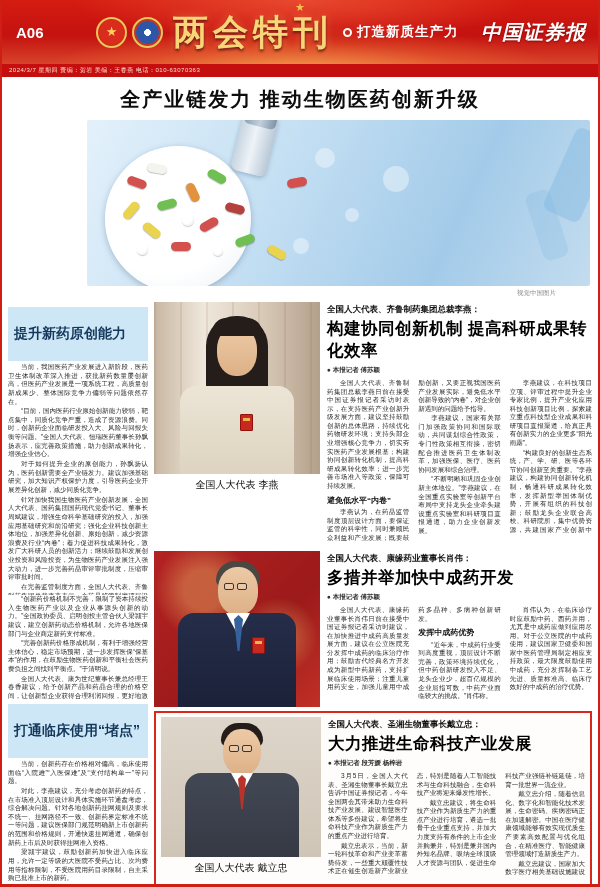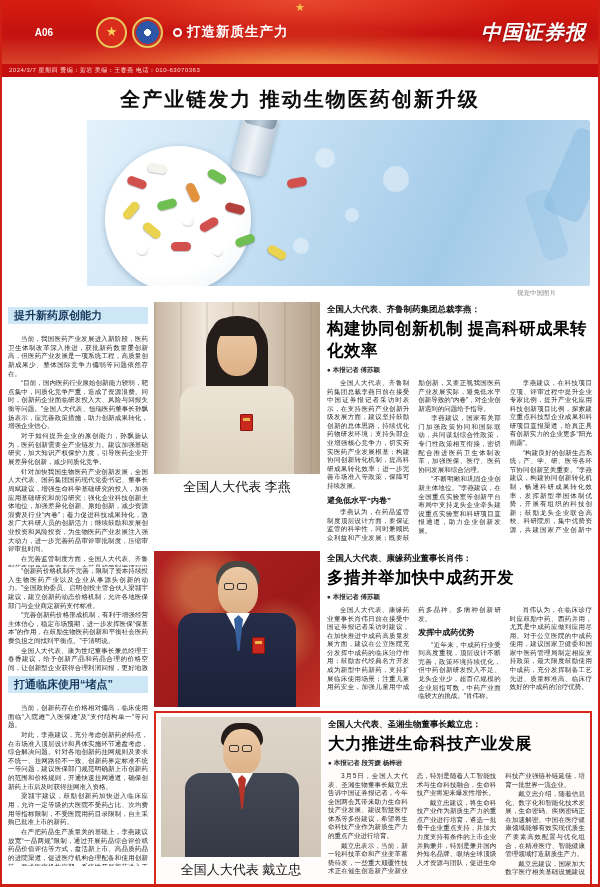--- a/index.html
+++ b/index.html
@@ -9,21 +9,21 @@
           border-left:2px solid #cf1f15; border-right:2px solid #cf1f15; border-bottom:3px solid #cf1f15; }
 
   
   .banner { position:relative; height:64px;
     background:
       radial-gradient(ellipse 70% 120% at 50% 115%, rgba(255,190,90,.75) 0%, rgba(255,140,60,.25) 40%, rgba(255,140,60,0) 62%),
       radial-gradient(ellipse 55% 90% at 50% 0%, #e8492f 0%, rgba(232,73,47,0) 70%),
       linear-gradient(180deg,#d51c10 0%, #c41210 55%, #d8432a 100%);
     display:flex; align-items:center; }
   .banner-star { position:absolute; top:1px; left:50%; transform:translateX(-50%); color:#f2c14b; font-size:11px; }
-  .page-no { color:#fff; font-size:10px; font-weight:bold; margin-left:14px; width:56px;text-align:center; }
+  .page-no { color:#fff; font-size:15px; font-weight:bold; margin-left:14px; width:56px; }
   .emblems { display:flex; gap:5px; align-items:center; margin-left:24px; }
   .emblem { width:31px; height:31px; border-radius:50%; border:2px solid #e9c75a; position:relative; }
   .emblem.nat { background:radial-gradient(circle at 50% 48%, #d92c1c 60%, #c21c12 100%); }
   .emblem.nat::after { content:"★"; position:absolute; left:50%; top:50%; transform:translate(-50%,-56%); color:#f6d35e; font-size:13px; }
   .emblem.cppcc { background:radial-gradient(circle at 50% 50%, #fff 0 17%, #2d57a6 19% 58%, #c2342a 60% 100%); }
   .edition-title { font-family:"DejaVu Serif","Liberation Serif",serif; font-weight:900; font-size:35px; letter-spacing:5px;
     color:#f6d678; text-shadow:0 2px 3px rgba(90,8,8,.85), 0 0 8px rgba(255,215,120,.35); margin-left:10px; }
   .slogan { color:#fff; font-size:13.5px; font-weight:bold; margin-left:10px; letter-spacing:1px; display:flex; align-items:center; gap:5px; }
   .slogan .ring-icon { width:9px; height:9px; border:2px solid #fff; border-radius:50%; display:inline-block; }
   .masthead { margin-left:auto; margin-right:12px; color:#fff; font-family:"DejaVu Serif","Liberation Serif",serif;
@@ -48,32 +48,32 @@
   .vial { position:absolute; width:36px; height:62px; border-radius:7px; transform:rotate(14deg);
     background:linear-gradient(90deg,#c7d4df 0%,#eef3f8 45%,#b9c8d6 100%); box-shadow:0 2px 4px rgba(50,80,110,.3); }
   .vial-cap { position:absolute; top:-2px; left:2px; width:32px; height:16px; border-radius:5px; background:linear-gradient(90deg,#8ba0b3,#c2d0dc 50%,#7e93a6); }
   .bubble { position:absolute; border-radius:50%; background:rgba(255,255,255,.4); }
   .glass-shard { position:absolute; background:rgba(130,185,225,.45); border-radius:8px; }
   .photo-credit { text-align:right; font-size:6.5px; color:#8a8a8a; padding:3px 42px 2px 0; }
 
   
   .main-area { display:flex; gap:6px; padding:0 6px; margin-top:2px; }
   .left-col { width:140px; flex:none; }
-  .sec-header { background:#cde7f6; color:#16385c; font-weight:bold; font-size:11px; padding:1px 6px; margin:5px 0 11px; }
+  .sec-header { background:#cde7f6; color:#16385c; font-weight:bold; font-size:14px; padding:18px 6px; margin:5px 0 2px; }
   .sec-body { overflow:hidden; text-align:justify; font-size:6.5px; line-height:1.33; color:#2a2a2a; }
   .sec-body p { text-indent:2em; margin-bottom:1px; }
   .sec-1 .sec-body { height:232px; }
   .sec-2 .sec-body { height:104px; }
   .sec-3 .sec-body { height:162px; }
 
   .right-region { flex:1; min-width:0; display:flex; flex-direction:column; gap:4px; }
   .article-row { display:flex; gap:7px; }
   .photo-card { width:166px; flex:none; }
   .photo { position:relative; overflow:hidden; }
-  .caption { text-align:center; font-size:13px; color:#111; padding:4px 0 2px; }
+  .caption { text-align:center; font-size:10px; color:#111; padding:4px 0 2px; }
 
   .article-text { flex:1; min-width:0; }
   .kicker { font-size:8.5px; font-weight:600; color:#111; margin:2px 0 2px; }
   .art-headline { font-size:16.5px; font-weight:900; color:#000; letter-spacing:.5px; margin-bottom:4px; }
   .art-byline { font-size:6.5px; font-weight:bold; color:#333; margin-bottom:4px; }
   .art-body { column-gap:9px; column-count:3; overflow:hidden; font-size:6.5px; line-height:1.32; text-align:justify; color:#2a2a2a; }
   .art-body p { text-indent:2em; margin-bottom:1px; }
   .art-body h4.subhead { font-size:8px; color:#111; margin:5px 0 2px; }
   .a1 .art-body { height:168px; }
   .a2 .art-body { height:96px; }
@@ -106,20 +106,21 @@
 
 <div class="page">
 
   <div class="banner">
     <span class="banner-star">★</span>
     <div class="page-no">A06</div>
     <div class="emblems">
       <div class="emblem nat"></div>
       <div class="emblem cppcc"></div>
     </div>
+    <div class="edition-title">两会特刊</div>
     <div class="slogan">
       <span class="ring-icon"></span>
       <span>打造新质生产力</span>
     </div>
     <div class="masthead">中国证券报</div>
   </div>
   <div class="info-strip">2024/3/7 星期四 责编：贺岩 美编：王春燕 电话：010-63070363</div>
 
   <h1 class="main-headline">全产业链发力  推动生物医药创新升级</h1>
 

